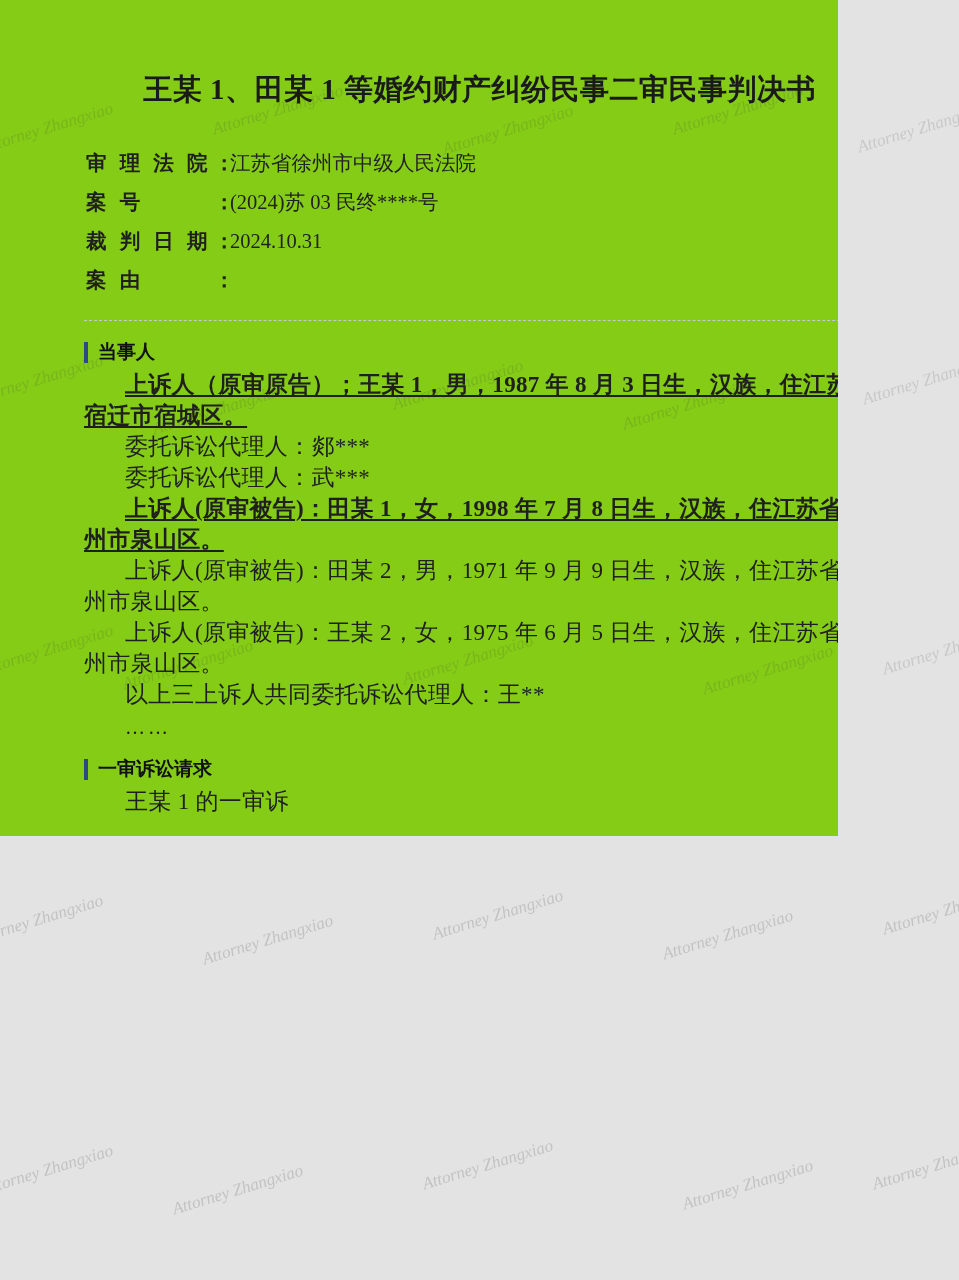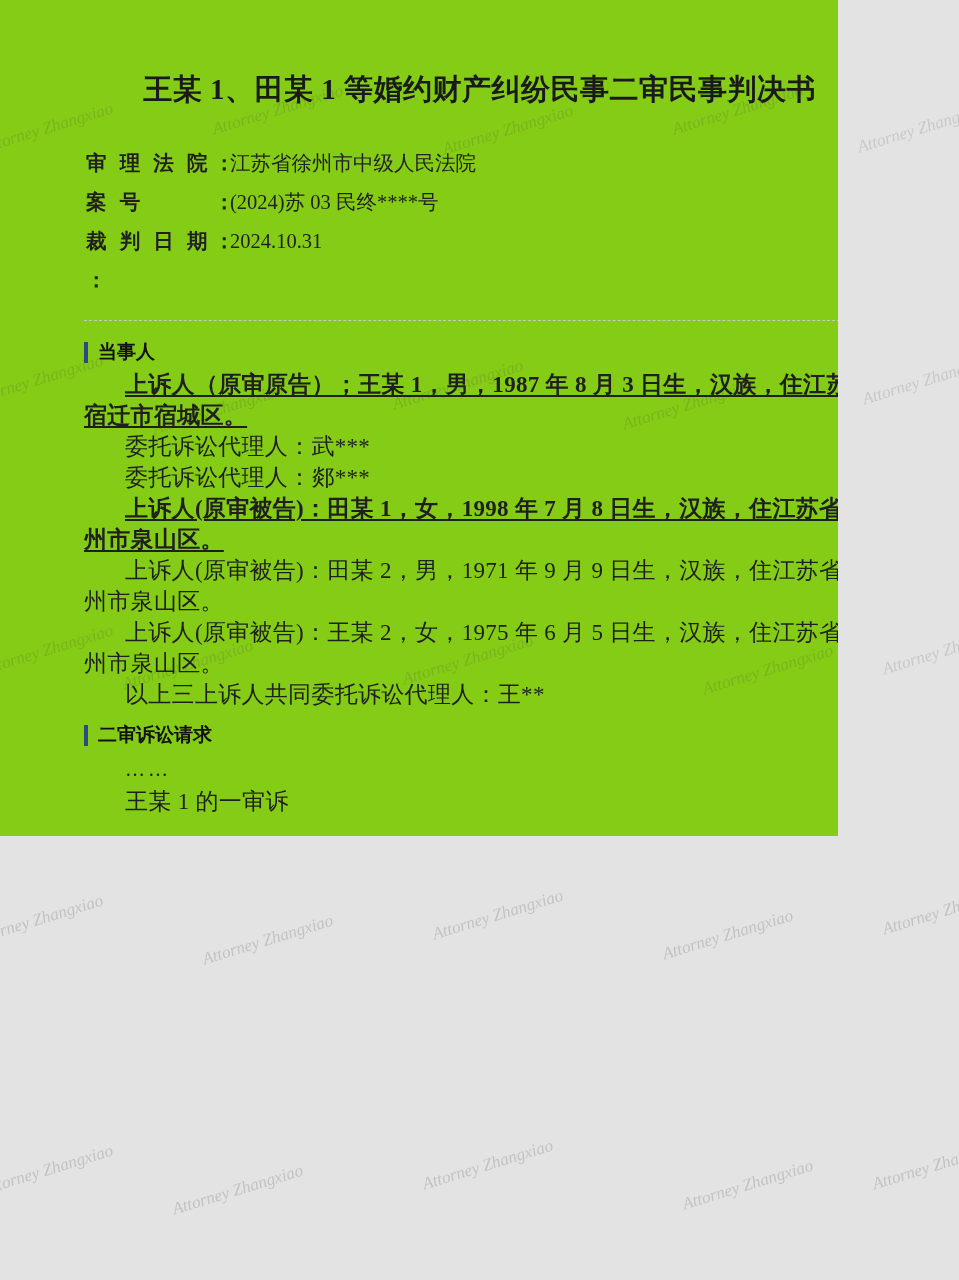--- a/index.html
+++ b/index.html
@@ -167,44 +167,45 @@
         <span class="meta-label">案        号</span>
         <span class="meta-colon">：</span>
         <span class="meta-value">(2024)苏 03 民终****号</span>
       </div>
       <div class="meta-row">
         <span class="meta-label">裁 判 日 期</span>
         <span class="meta-colon">：</span>
         <span class="meta-value">2024.10.31</span>
       </div>
       <div class="meta-row">
+        <span class="meta-label">案        由</span>
         <span class="meta-colon">：</span>
       </div>
     </div>
 
     <hr class="divider">
 
     <div class="section-head">
       <span class="section-bar"></span>
       <span class="section-title">当事人</span>
     </div>
     <p class="para bold">上诉人（原审原告）；王某 1，男，1987 年 8 月 3 日生，汉族，住江苏省宿迁市宿城区。</p>
+    <p class="para">委托诉讼代理人：郯***</p>
     <p class="para">委托诉讼代理人：武***</p>
-    <p class="para">委托诉讼代理人：郯***</p>
     <p class="para bold">上诉人(原审被告)：田某 1，女，1998 年 7 月 8 日生，汉族，住江苏省徐州市泉山区。</p>
     <p class="para">上诉人(原审被告)：田某 2，男，1971 年 9 月 9 日生，汉族，住江苏省徐州市泉山区。</p>
     <p class="para">上诉人(原审被告)：王某 2，女，1975 年 6 月 5 日生，汉族，住江苏省徐州市泉山区。</p>
     <p class="para">以上三上诉人共同委托诉讼代理人：王**</p>
 
+    <p class="para dots">……</p>
+
     <div class="section-head">
       <span class="section-bar"></span>
-      <span class="section-title">二审诉讼请求</span>
+      <span class="section-title">一审诉讼请求</span>
     </div>
-    <p class="para dots">……</p>
-
     <p class="para">王某 1 的一审诉</p>
 
   </div>
 </div>
 
 <div class="below-fold"></div>
 
 <div class="wm-layer">
   <span class="wm" style="left:-20px;  top:118px;">Attorney Zhangxiao</span>
   <span class="wm" style="left:210px;  top:100px;">Attorney Zhangxiao</span>

